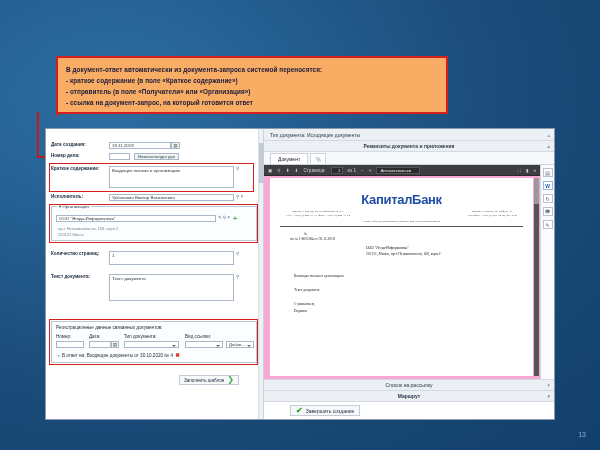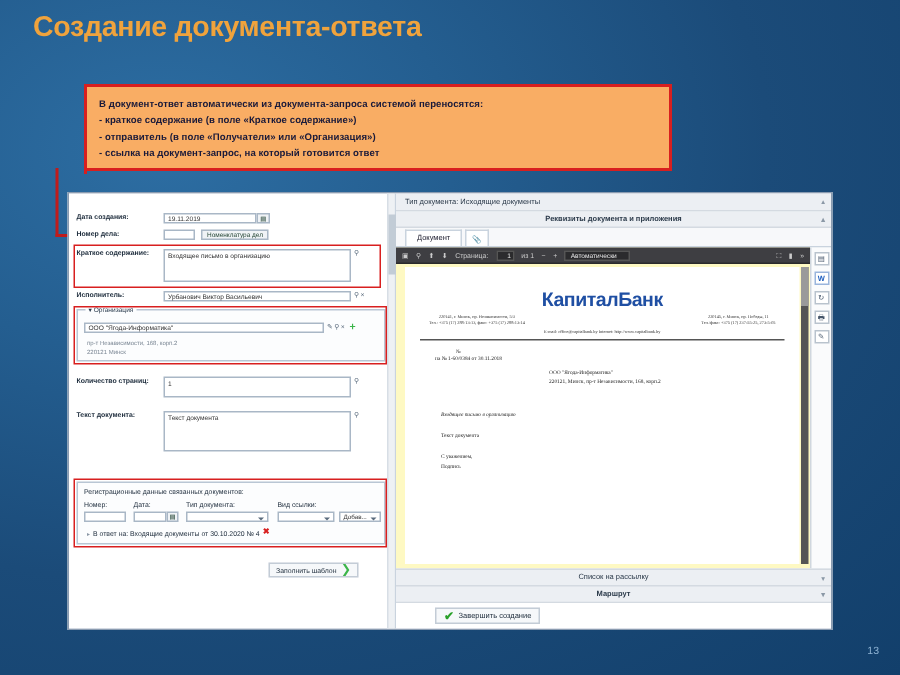--- a/index.html
+++ b/index.html
@@ -73,21 +73,21 @@
     display:flex; align-items:flex-end; padding-left:6px;
   }
   .tab {
     height:11px; padding:0 7px; font-size:5px; color:#223;
     background:#ffffff; border:1px solid #c9d3de; border-bottom:none;
     display:flex; align-items:center; margin-right:2px;
   }
   .tab.attach { padding:0 4px; }
 
   
-  #pdf { position:absolute; top:36px; left:0; right:14px; bottom:40px; background:#fef9c3; }
+  #pdf { position:absolute; top:36px; left:0; right:14px; bottom:40px; background:#f9a8d4; }
   #pdf-toolbar {
     position:absolute; top:0; left:0; right:0; height:11px;
     background:#3e3e42; border-bottom:1px solid #2a2a2c;
     display:flex; align-items:center; color:#d8d8d8; font-size:4.6px; gap:5px; padding:0 4px;
   }
   #pdf-toolbar .tb { opacity:.92; }
   #pdf-toolbar .pgbox {
     background:#2b2b2d; border:1px solid #555; color:#e8e8e8;
     width:12px; height:7px; font-size:4.4px; text-align:right; padding-right:1px;
     display:flex; align-items:center; justify-content:flex-end;
@@ -225,21 +225,20 @@
   #pagenum {
     position:absolute; right:14px; bottom:12px;
     font-size:7px; color:#8fb3d4;
   }
 </style>
 </head>
 <body>
 
 <div id="slide">
 
-  <div id="title">Создание документа-ответа</div>
 
   <div id="callout">
     <div class="ln">В документ-ответ автоматически из документа-запроса системой переносятся:</div>
     <div class="ln">- краткое содержание (в поле «Краткое содержание»)</div>
     <div class="ln">- отправитель (в поле «Получатели» или «Организация»)</div>
     <div class="ln">- ссылка на документ-запрос, на который готовится ответ</div>
   </div>
   <div id="callout-stem"></div>
   <div id="leader-v"></div>
   <div id="leader-h"></div>

